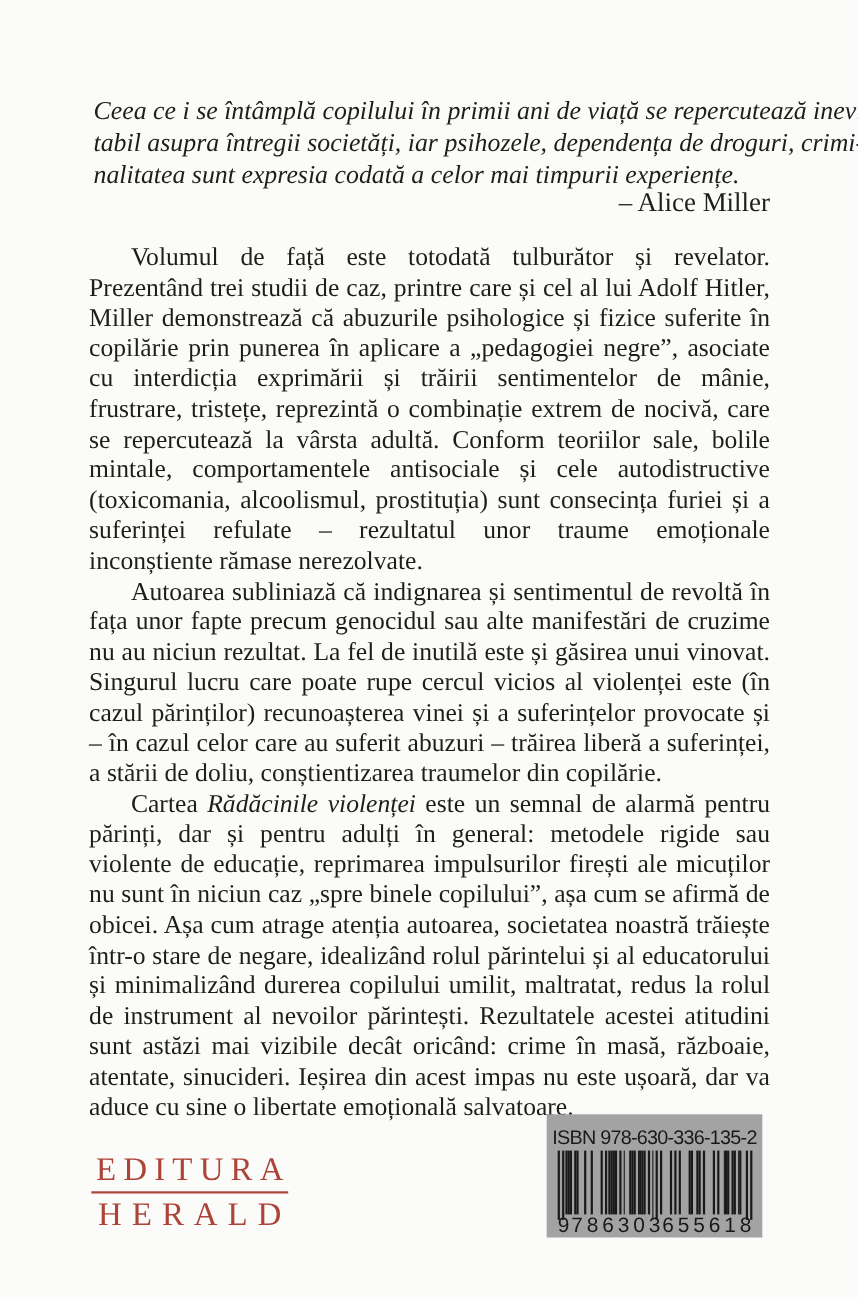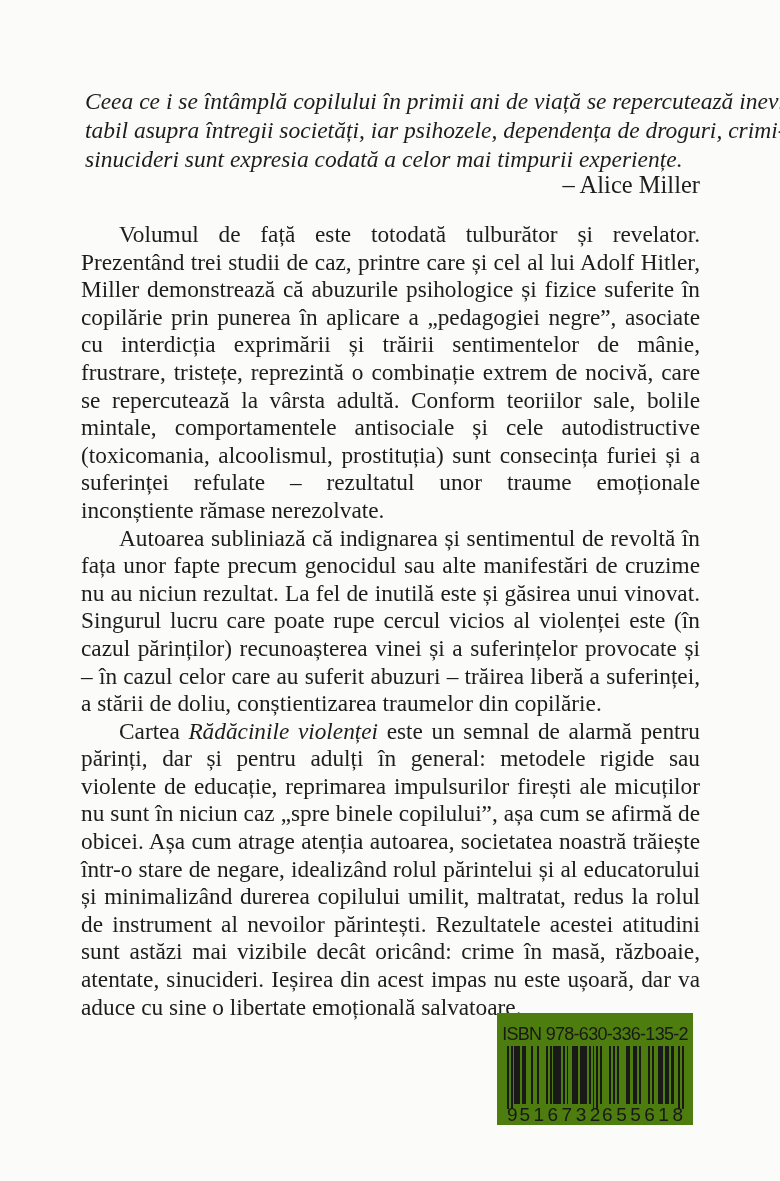--- a/index.html
+++ b/index.html
@@ -75,21 +75,21 @@
     white-space: nowrap;
   }
 
   
   .isbn-box {
     position: absolute;
     left: 497px;
     top: 1013px;
     width: 196px;
     height: 112px;
-    background: #4d7c0f;
+    background: #a3a3a3;
     font-family: "Liberation Sans", sans-serif;
     color: #191917;
     text-align: center;
   }
   .isbn-label {
     padding-top: 11px;
     font-size: 18px;
     line-height: 20px;
     letter-spacing: -0.7px;
     white-space: nowrap;
@@ -115,31 +115,36 @@
   .digit-group { letter-spacing: 3.5px; margin-right: -3.5px; }
 </style>
 </head>
 <body>
 
 <div class="page">
 
   <div class="quote-block">
     <div class="quote-line">Ceea ce i se întâmplă copilului în primii ani de viață se repercutează inevi-</div>
     <div class="quote-line">tabil asupra întregii societăți, iar psihozele, dependența de droguri, crimi-</div>
-    <div class="quote-line">sinucideri sunt expresia codată a celor mai timpurii experiențe.</div>
+    <div class="quote-line">nalitatea sunt expresia codată a celor mai timpurii experiențe.</div>
   </div>
 
   <div class="attribution">– Alice Miller</div>
 
   <div class="body-block">
     <p><span>Volumul de față este totodată tulburător și revelator. Prezentând trei studii de caz, printre care și cel al lui Adolf Hitler, Miller demonstrează că abuzurile psihologice și fizice suferite în copilărie prin punerea în aplicare a „pedagogiei negre”, asociate cu interdicția exprimării și trăirii sentimentelor de mânie, frustrare, tristețe, reprezintă o combinație extrem de nocivă, care se repercutează la vârsta adultă. Conform teoriilor sale, bolile mintale, comportamentele antisociale și cele autodistructive (toxicomania, alcoolismul, prostituția) sunt consecința furiei și a suferinței refulate – rezultatul unor traume emoționale inconștiente rămase nerezolvate.</span></p>
     <p><span>Autoarea subliniază că indignarea și sentimentul de revoltă în fața unor fapte precum genocidul sau alte manifestări de cruzime nu au niciun rezultat. La fel de inutilă este și găsirea unui vinovat. Singurul lucru care poate rupe cercul vicios al violenței este (în cazul părinților) recunoașterea vinei și a suferințelor provocate și – în cazul celor care au suferit abuzuri – trăirea liberă a suferinței, a stării de doliu, conștientizarea traumelor din copilărie.</span></p>
     <p><span>Cartea </span><span class="italic">Rădăcinile violenței</span><span> este un semnal de alarmă pentru părinți, dar și pentru adulți în general: metodele rigide sau violente de educație, reprimarea impulsurilor firești ale micuților nu sunt în niciun caz „spre binele copilului”, așa cum se afirmă de obicei. Așa cum atrage atenția autoarea, societatea noastră trăiește într-o stare de negare, idealizând rolul părintelui și al educatorului și minimalizând durerea copilului umilit, maltratat, redus la rolul de instrument al nevoilor părintești. Rezultatele acestei atitudini sunt astăzi mai vizibile decât oricând: crime în masă, războaie, atentate, sinucideri. Ieșirea din acest impas nu este ușoară, dar va aduce cu sine o libertate emoțională salvatoare.</span></p>
   </div>
 
+  <div class="publisher-logo">
+    <div class="publisher-line1">EDITURA</div>
+    <hr class="publisher-rule">
+    <div class="publisher-line2">HERALD</div>
+  </div>
 
   <div class="isbn-box">
     <div class="isbn-label">ISBN 978-630-336-135-2</div>
     <div class="barcode-bars">
         <div class="module bar long"></div>
         <div class="module long"></div>
         <div class="module bar long"></div>
         <div class="module"></div>
         <div class="module bar"></div>
         <div class="module bar"></div>
@@ -228,18 +233,18 @@
         <div class="module bar"></div>
         <div class="module bar"></div>
         <div class="module"></div>
         <div class="module"></div>
         <div class="module bar long"></div>
         <div class="module long"></div>
         <div class="module bar long"></div>
       </div>
     <div class="isbn-digits">
       <span>9</span>
-      <span class="digit-group">516732</span>
+      <span class="digit-group">786303</span>
       <span class="digit-group">655618</span>
     </div>
   </div>
 
 </div>
 
 </body></html>

